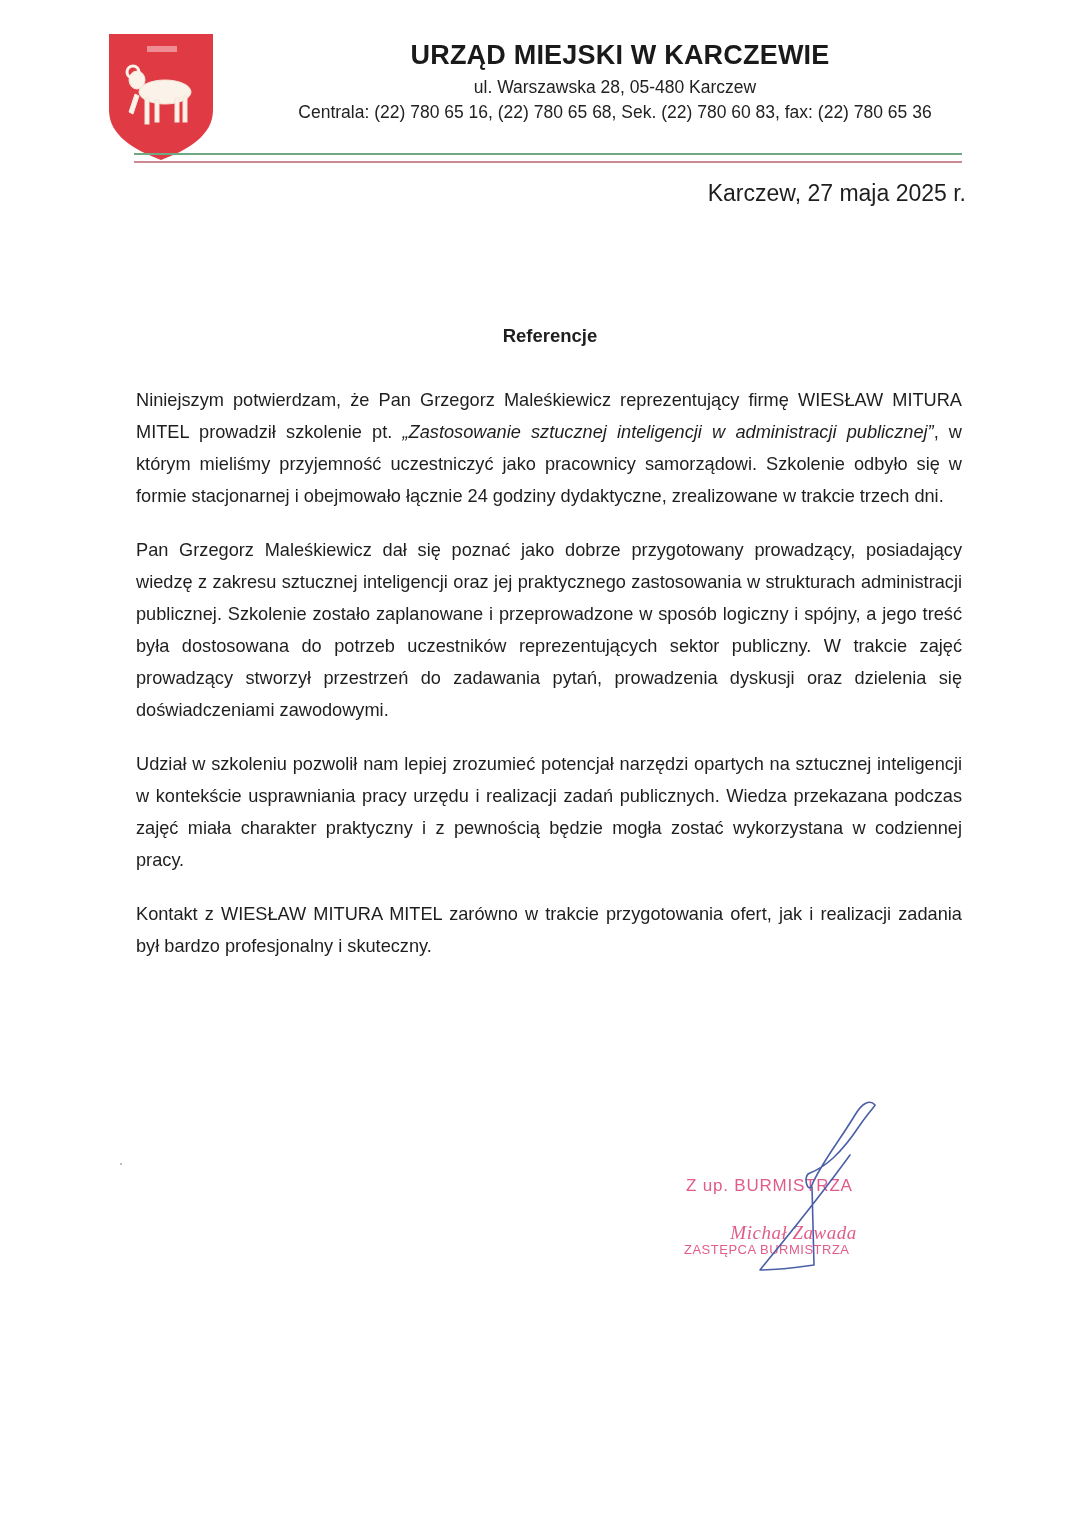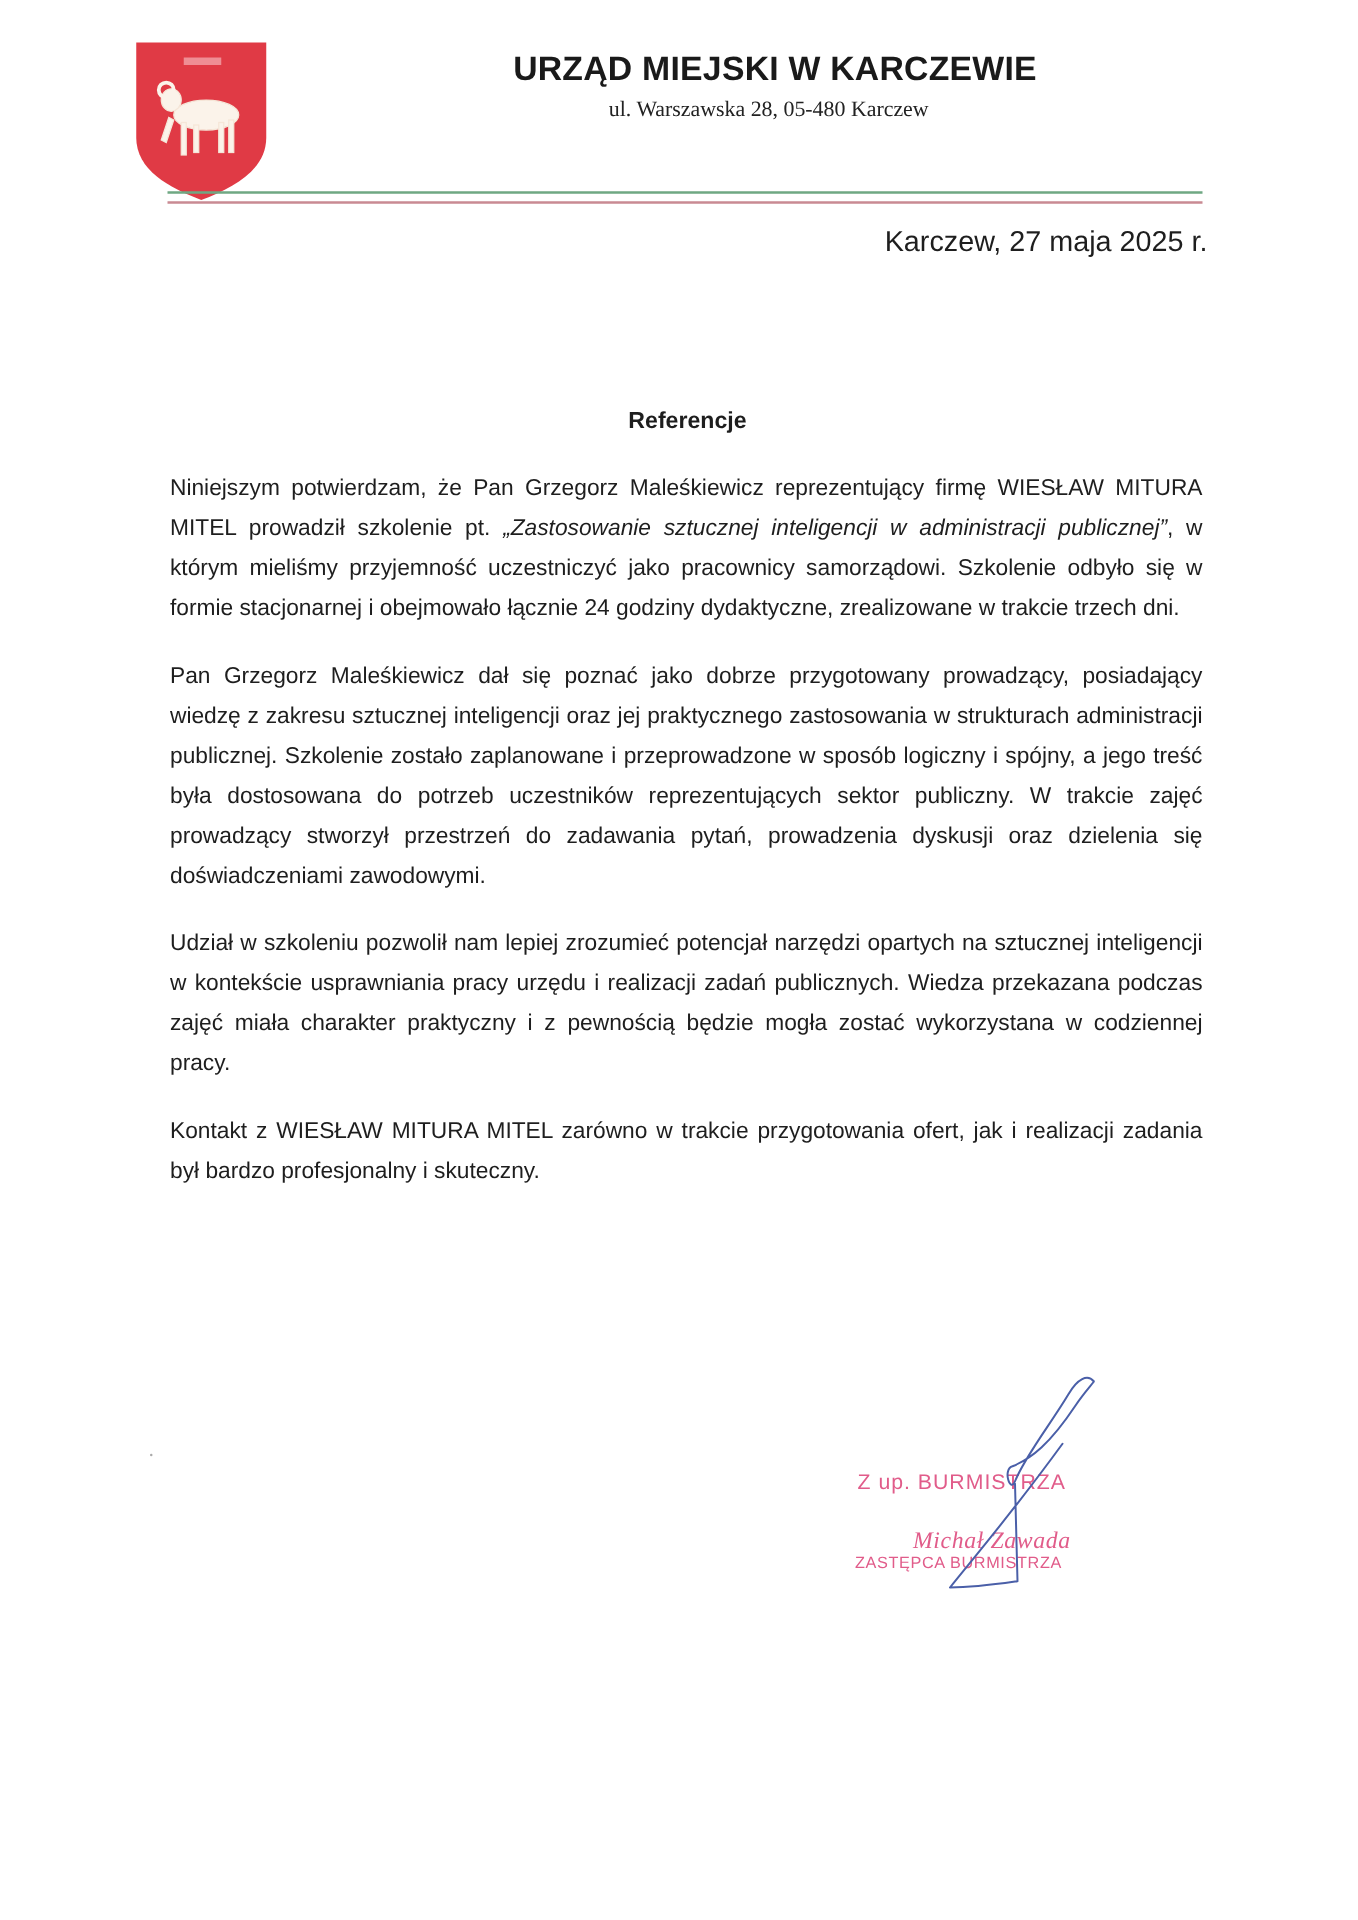--- a/index.html
+++ b/index.html
@@ -4,29 +4,29 @@
 <style>
   html, body { margin: 0; padding: 0; background: #ffffff; }
   body {
     width: 1086px; height: 1536px; position: relative; overflow: hidden;
     font-family: "Liberation Sans", sans-serif; color: #1c1c1c;
   }
   .crest { position: absolute; left: 107px; top: 32px; width: 108px; height: 130px; }
   .header-text { position: absolute; left: 200px; top: 40px; width: 760px; text-align: center; }
   .org-name { font-size: 27px; font-weight: bold; letter-spacing: 0.2px; color: #1a1a1a; margin-left: 80px; }
   .hdr-line { font-size: 17.5px; line-height: 25px; color: #222; }
-  .addr { margin-top: 4px; margin-left: 70px; font-family: Liberation Serif, serif; }
+  .addr { margin-top: 4px; margin-left: 70px; }
   .phones { margin-left: 70px; }
   .mailweb { margin-left: 70px; }
   .rule-green { position: absolute; left: 134px; top: 153px; width: 828px; height: 2px; background: #6fa883; }
   .rule-red { position: absolute; left: 134px; top: 161px; width: 828px; height: 2px; background: #c98a93; }
   .date { position: absolute; right: 120px; top: 180px; font-size: 23px; color: #1e1e1e; }
   .title { position: absolute; left: 0; width: 1100px; top: 325px; text-align: center; font-size: 18.5px; font-weight: bold; color: #1e1e1e; }
   .body { position: absolute; left: 136px; top: 370px; width: 826px; font-size: 18.2px; line-height: 32px; color: #1e1e1e; }
-  .body p { margin: 4px 0 22px 0; text-align: justify; }
+  .body p { margin: 14px 0 22px 0; text-align: justify; }
   .body p.para-last { text-align: left; }
   .body em { font-style: italic; }
   .stamp { position: absolute; left: 686px; top: 1170px; width: 200px; color: #e15c8a; }
   .stamp-line1 { font-size: 17px; letter-spacing: 0.8px; margin-top: 6px; }
   .stamp-name { font-family: "Liberation Serif", serif; font-style: italic; font-size: 19px; margin-left: 15px; margin-top: 28px; line-height: 18px; letter-spacing: 0.5px; text-align: center; }
   .stamp-role { font-size: 13px; letter-spacing: 0.5px; margin-left: -2px; }
   .signature { position: absolute; left: 740px; top: 1095px; width: 150px; height: 185px; }
   .speck { position: absolute; left: 120px; top: 1163px; width: 2px; height: 2px; background: #aaa; border-radius: 1px; }
 </style>
 </head>
@@ -43,20 +43,21 @@
     <rect x="48" y="68" width="4" height="22"></rect>
     <rect x="68" y="66" width="4" height="24"></rect>
     <rect x="76" y="64" width="4" height="26"></rect>
     <path d="M28 62 L22 80 L26 82 L32 64 Z"></path>
   </g>
 </svg>
 
 <div class="header-text">
   <div class="org-name">URZĄD MIEJSKI W KARCZEWIE</div>
   <div class="hdr-line addr">ul. Warszawska 28,  05-480 Karczew</div>
+  <div class="hdr-line phones">Centrala: (22) 780 65 16, (22) 780 65 68, Sek. (22) 780 60 83,  fax: (22) 780 65 36</div>
 </div>
 
 <div class="rule-green"></div>
 <div class="rule-red"></div>
 
 <div class="date">Karczew, 27 maja 2025 r.</div>
 
 <div class="title">Referencje</div>
 
 <div class="body">

